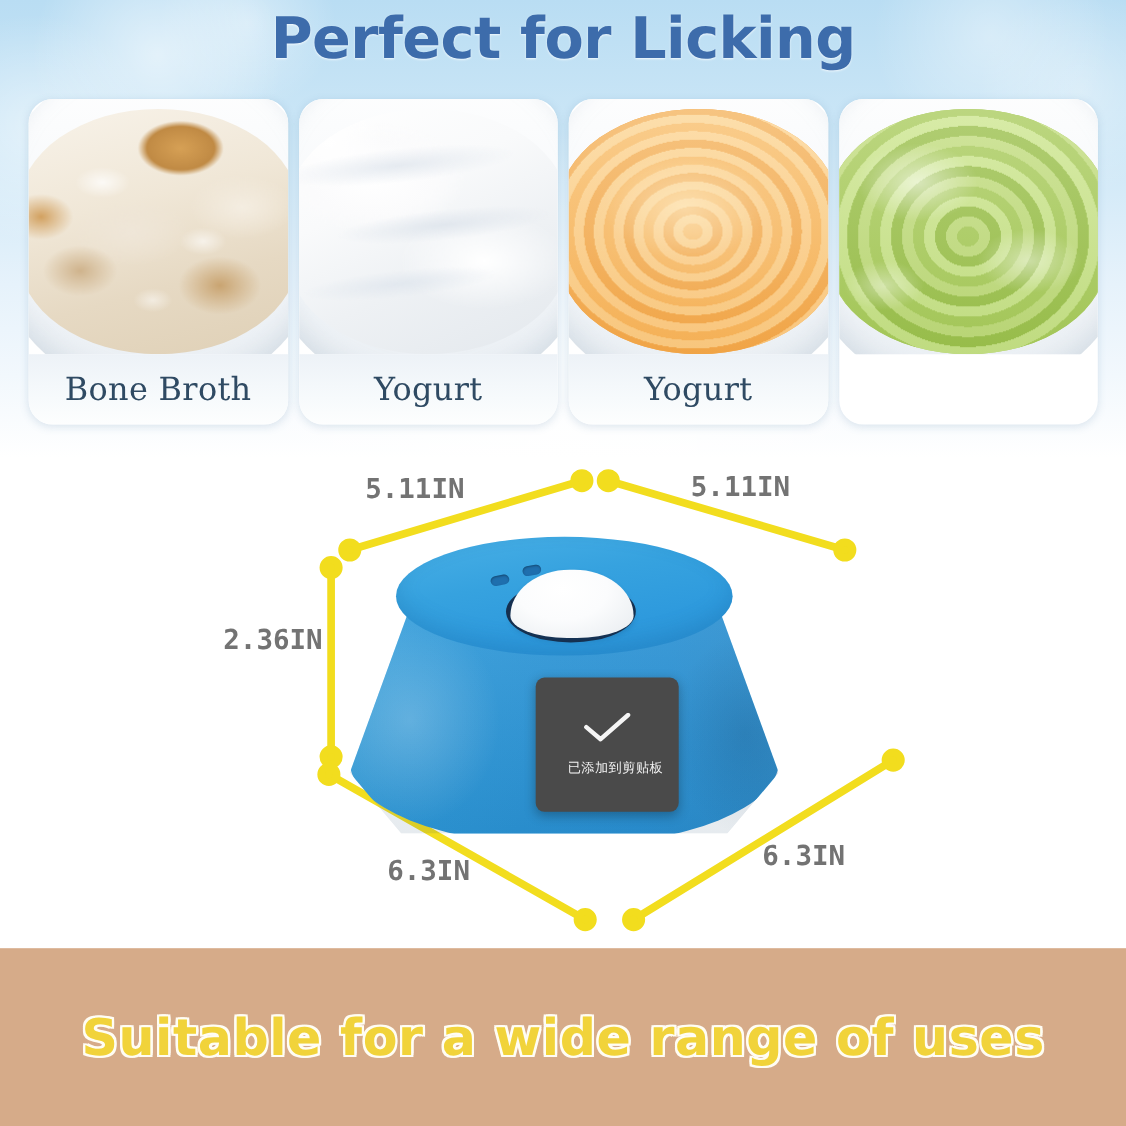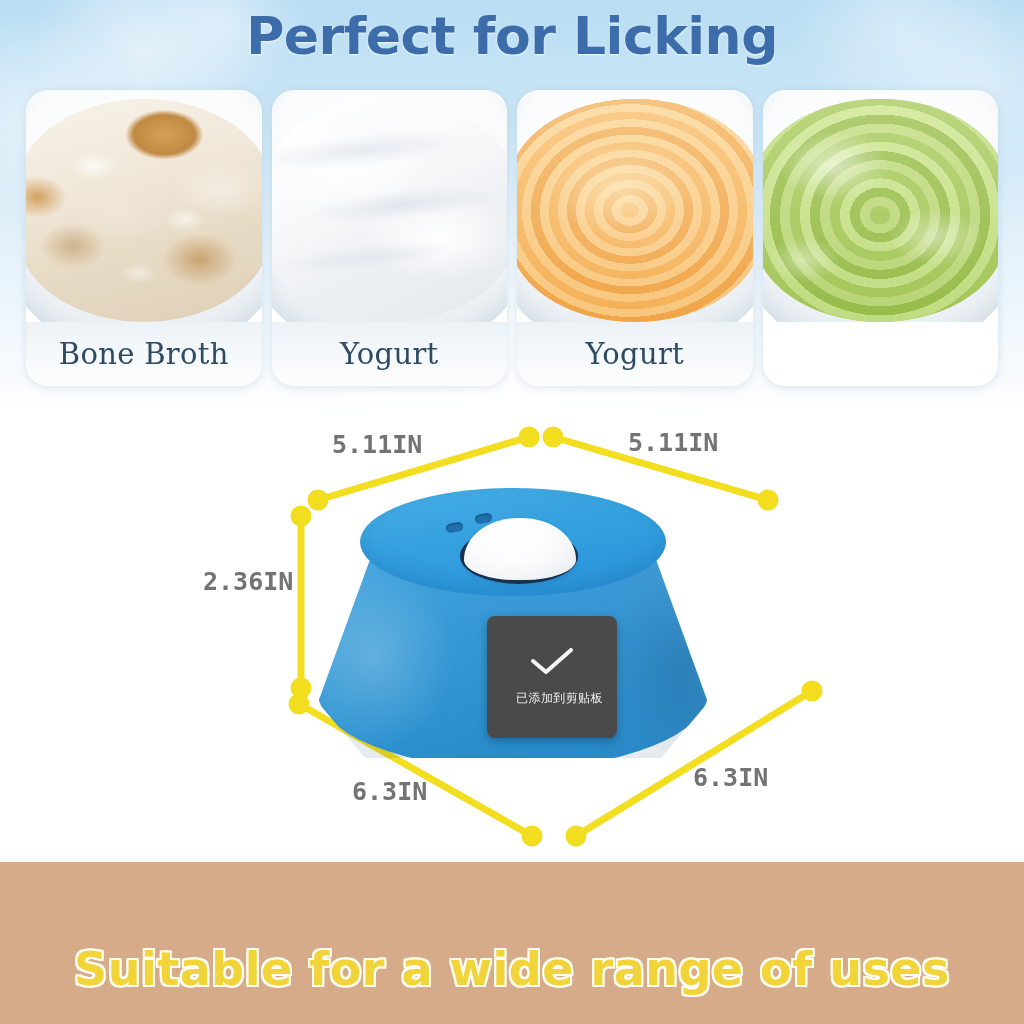--- a/index.html
+++ b/index.html
@@ -315,21 +315,21 @@
     position: absolute;
     left: 0; top: 862px;
     width: 1024px;
     height: 162px;
     background: #d6ab89;
     display: flex;
     align-items: flex-start;
     justify-content: center;
   }
   .banner-text {
-    margin-top: 80px;
+    margin-top: 54px;
     font-family: "DejaVu Sans", sans-serif;
     font-size: 46px;
     font-weight: bold;
     color: #f1d33a;
     letter-spacing: 0.5px;
     -webkit-text-stroke: 2px #fdfbf2;
     paint-order: stroke fill;
     text-shadow:
       2px 0 0 #fffdf4, -2px 0 0 #fffdf4,
       0 2px 0 #fffdf4, 0 -2px 0 #fffdf4,

